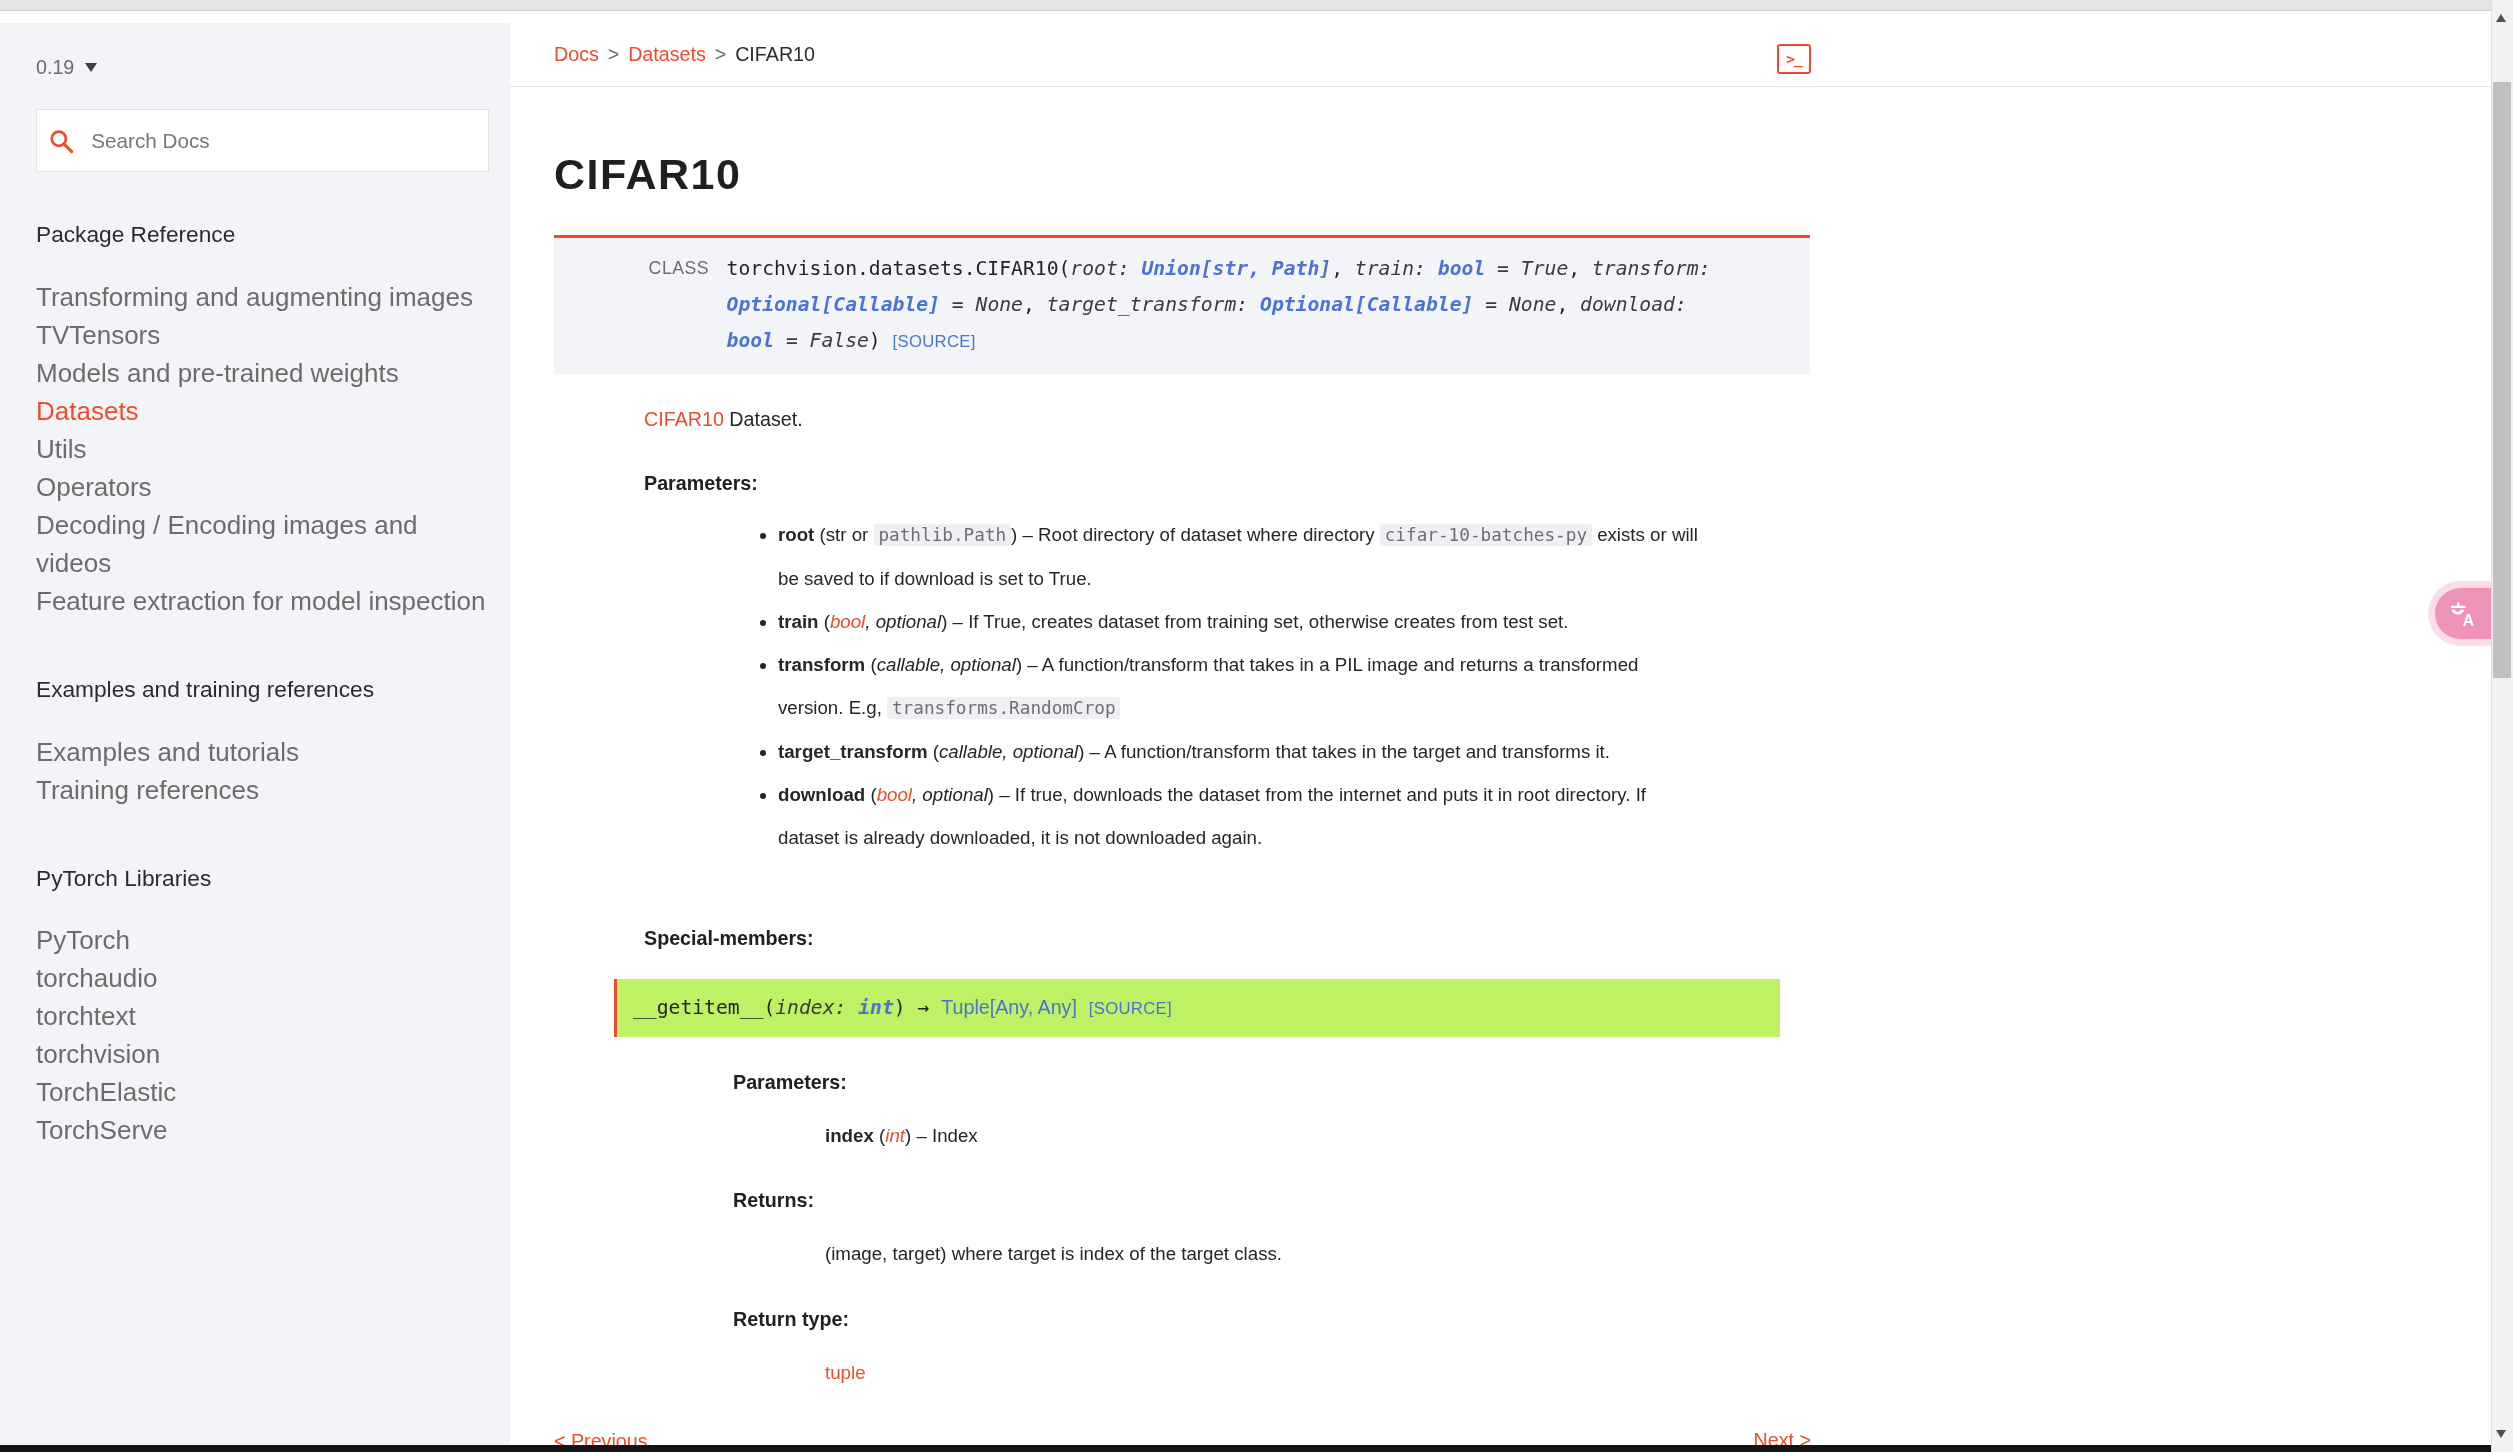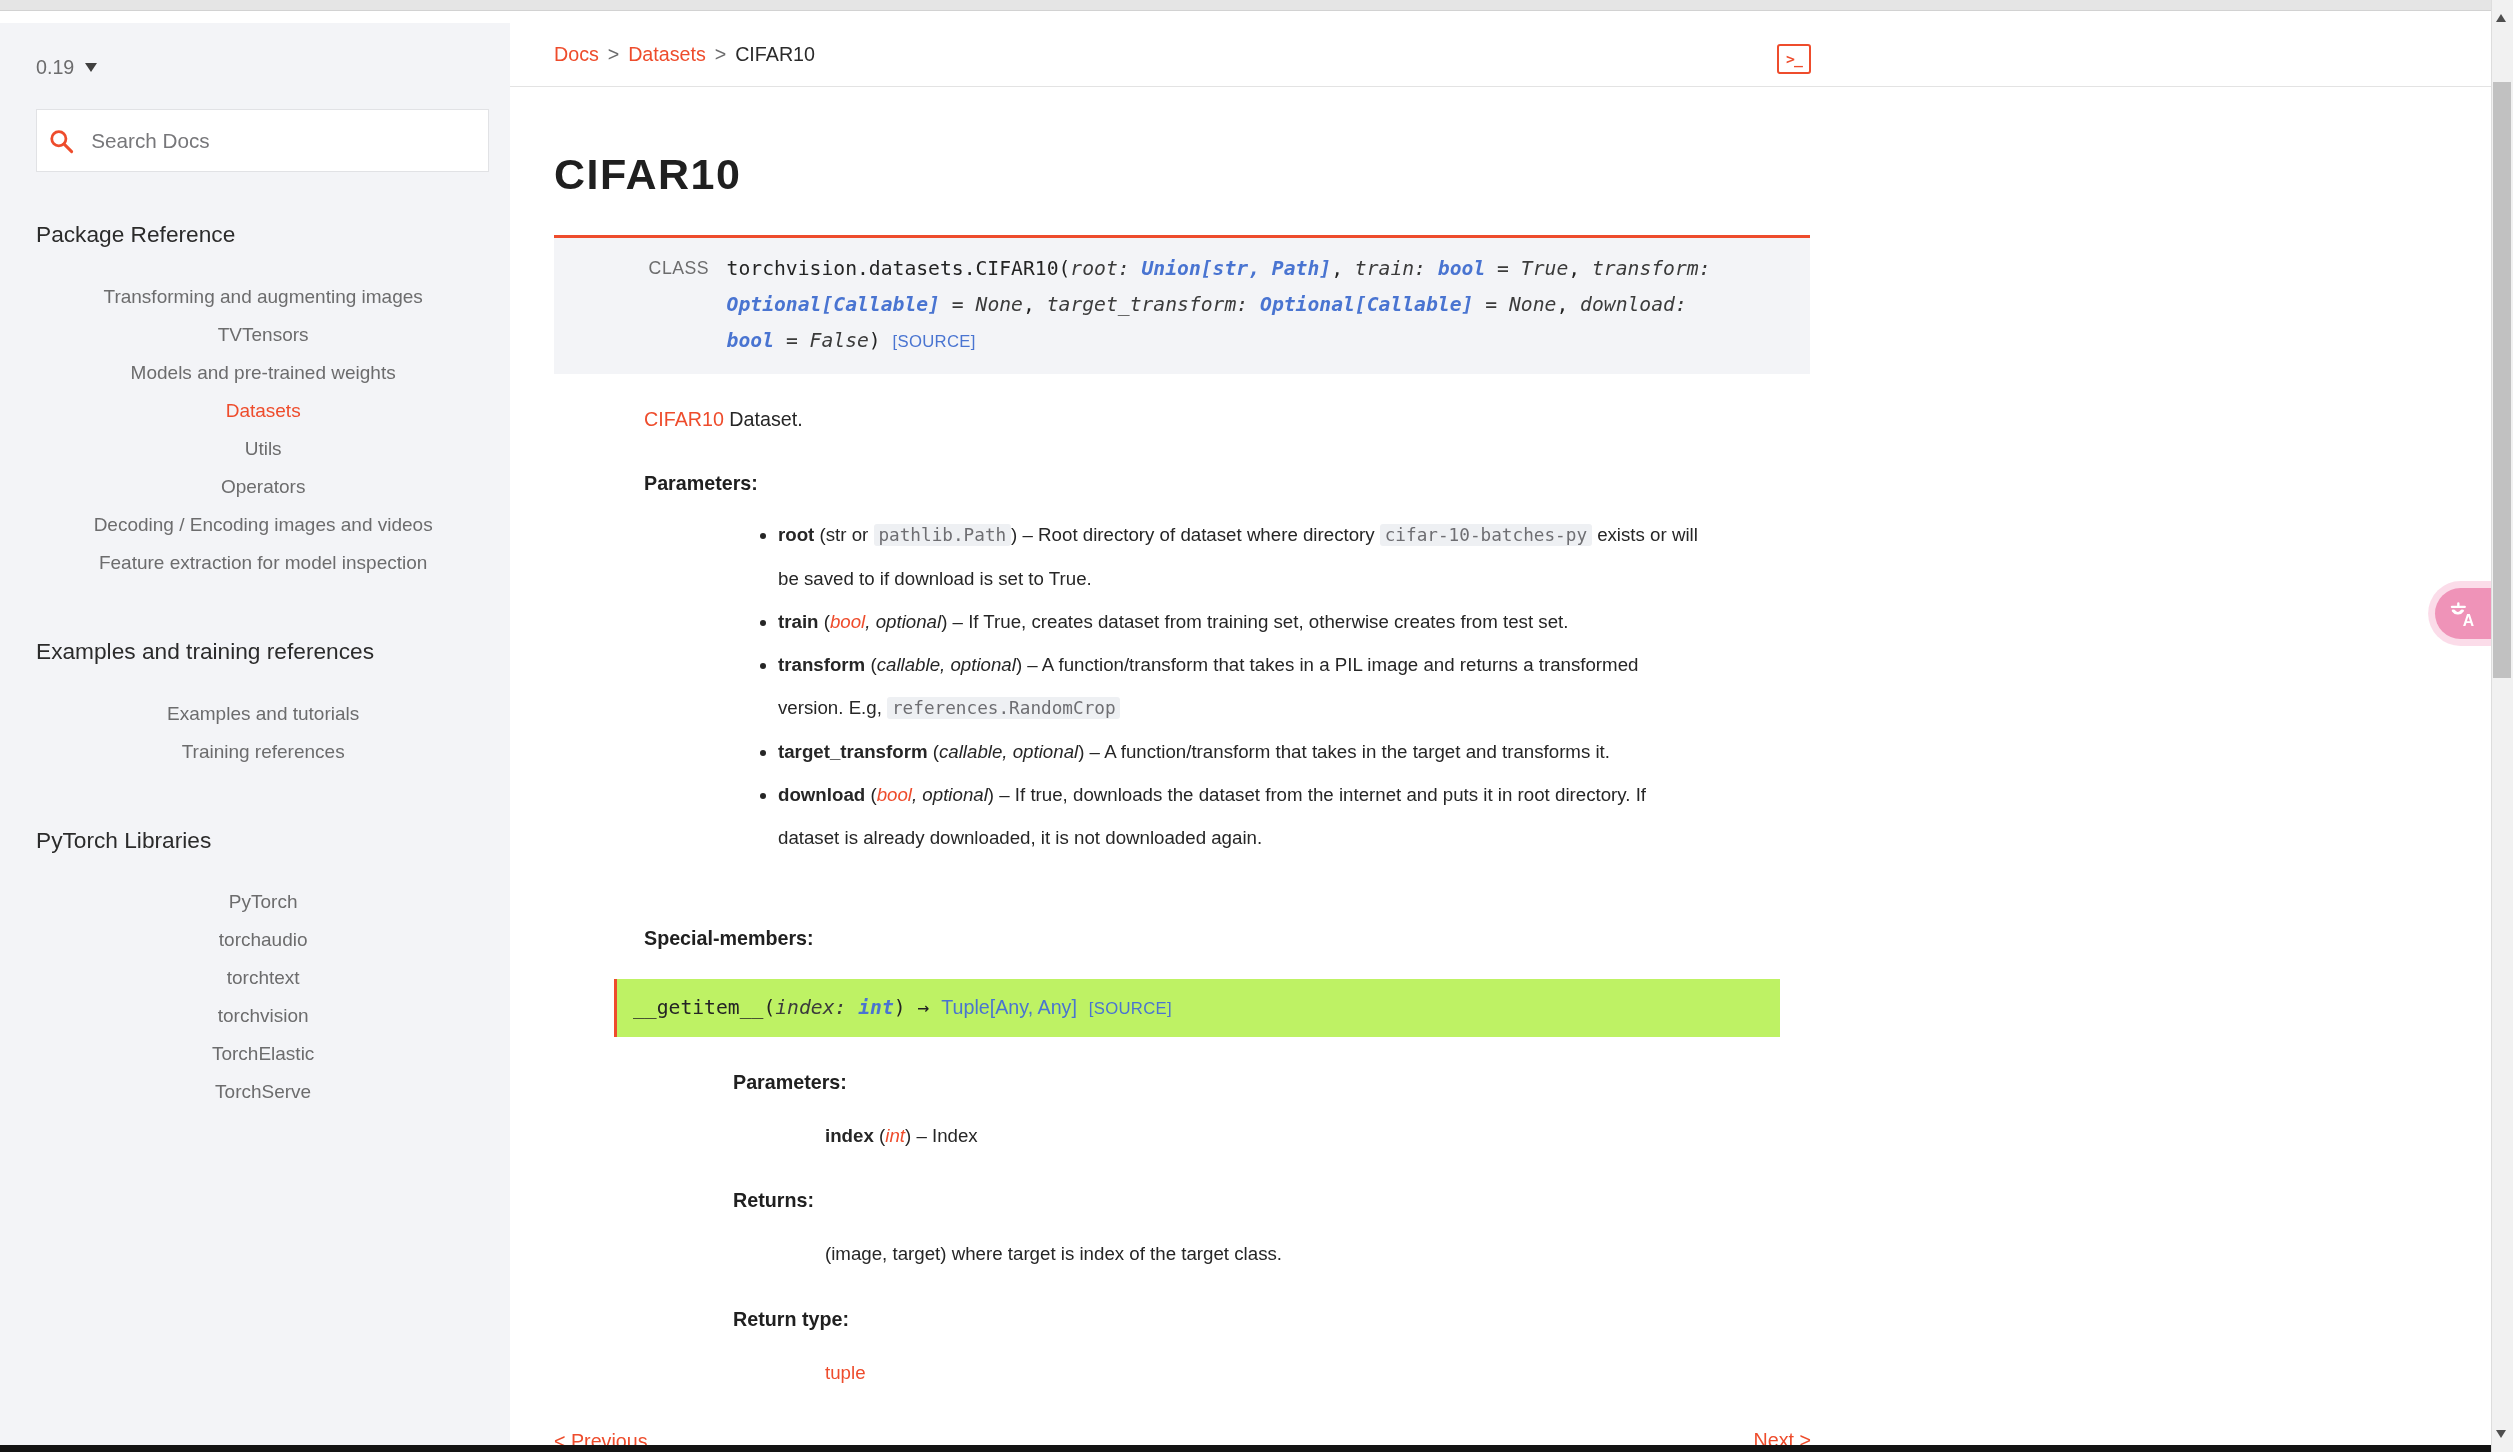--- a/index.html
+++ b/index.html
@@ -19,21 +19,21 @@
                  font-size:19.7px; color:#6c6c6d; cursor:pointer; }
   .caret-down { width:0; height:0; border-left:6.9px solid transparent;
                 border-right:6.9px solid transparent; border-top:9.9px solid #404040; }
   .search-box { margin-top:26.6px; width:453px; height:63px; background:#ffffff;
                 border:1px solid #e1e2e5; display:flex; align-items:center;
                 padding-left:11px; gap:16.7px; }
   .search-box .ph { font-size:20.7px; color:#77777a; }
   .side-title { margin-top:49px; font-size:22.7px; color:#2b2b2b; }
   .side-title.mt { margin-top:56px; }
   .side-list { list-style:none; margin-top:29.6px; }
-  .side-list li { font-size:19px; line-height:38px; color:#6c6c6d; cursor:pointer;text-align:center; }
+  .side-list li { font-size:26px; line-height:38px; color:#6c6c6d; cursor:pointer; }
   .side-list li.active { color:#ee4c2c; }
 
   
   .main { position:absolute; left:510px; top:22px; width:1982px; height:1422px; background:#fff; }
   .bc-bar { position:relative; height:65px; border-bottom:1px solid #e3e3e3; }
   .breadcrumb { position:absolute; left:44px; top:0; height:65px; display:flex;
                 align-items:center; gap:8.9px; font-size:19.7px; }
   .breadcrumb .lnk { color:#ee4c2c; cursor:pointer; }
   .breadcrumb .sep { color:#6c6c6d; }
   .breadcrumb .cur { color:#2b2b2b; }
@@ -191,21 +191,21 @@
     </div>
 
     <div class="dd">
       <p class="intro"><span class="seg-redlink">CIFAR10</span><span> Dataset.</span></p>
       <p class="field-label">Parameters:</p>
     </div>
 
     <ul class="params">
       <li><span class="seg-b">root</span><span> (str or </span><span class="seg-code">pathlib.Path</span><span>) – Root directory of dataset where directory </span><span class="seg-code">cifar-10-batches-py</span><span> exists or will</span><br><span>be saved to if download is set to True.</span></li>
       <li><span class="seg-b">train</span><span> (</span><span class="seg-redtype">bool</span><span class="seg-i">, optional</span><span>) – If True, creates dataset from training set, otherwise creates from test set.</span></li>
-      <li><span class="seg-b">transform</span><span> (</span><span class="seg-i">callable, optional</span><span>) – A function/transform that takes in a PIL image and returns a transformed</span><br><span>version. E.g, </span><span class="seg-code">references.RandomCrop</span></li>
+      <li><span class="seg-b">transform</span><span> (</span><span class="seg-i">callable, optional</span><span>) – A function/transform that takes in a PIL image and returns a transformed</span><br><span>version. E.g, </span><span class="seg-code">transforms.RandomCrop</span></li>
       <li><span class="seg-b">target_transform</span><span> (</span><span class="seg-i">callable, optional</span><span>) – A function/transform that takes in the target and transforms it.</span></li>
       <li><span class="seg-b">download</span><span> (</span><span class="seg-redtype">bool</span><span class="seg-i">, optional</span><span>) – If true, downloads the dataset from the internet and puts it in root directory. If</span><br><span>dataset is already downloaded, it is not downloaded again.</span></li>
     </ul>
 
     <div class="dd">
       <p class="field-label sm-label">Special-members:</p>
     </div>
 
     <div class="method-block">
       <div class="sig-code"><span class="seg-name">__getitem__</span><span class="seg-p">(</span><span class="seg-arg">index: </span><span class="seg-type">int</span><span class="seg-p">)</span><span class="seg-p"> → </span><span class="seg-ret">Tuple[Any, Any]</span><span class="seg-p">  </span><span class="seg-src">[SOURCE]</span></div>

